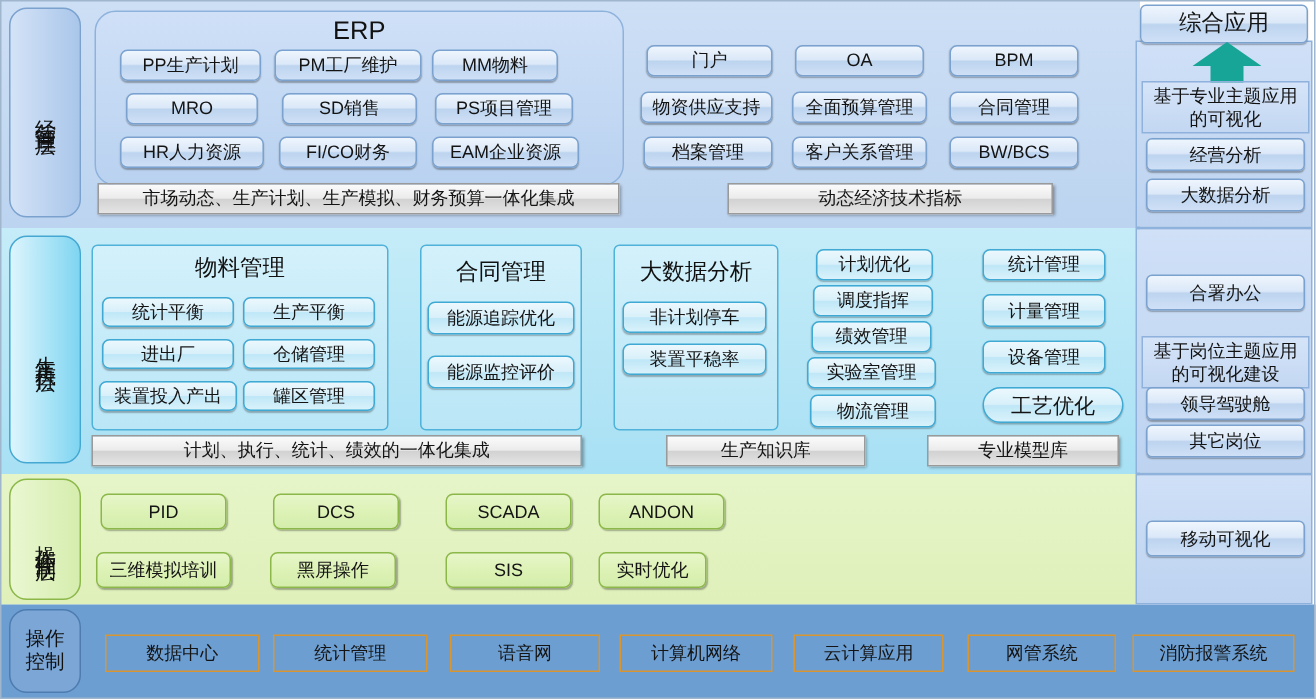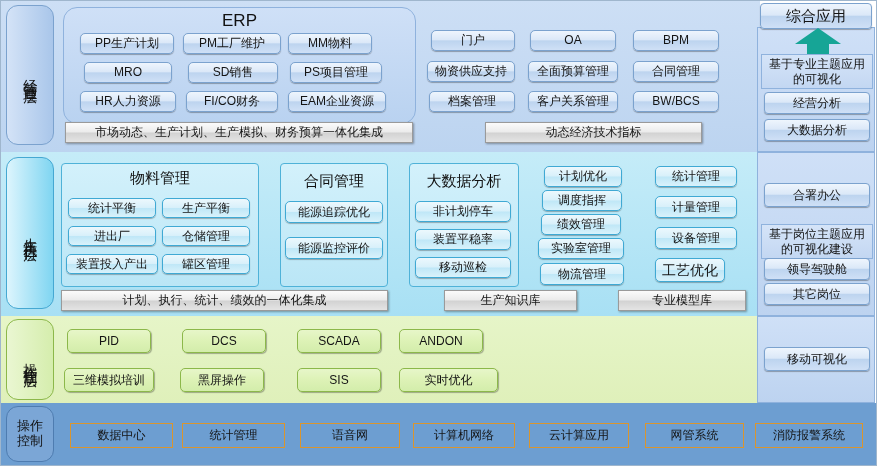--- a/index.html
+++ b/index.html
@@ -242,23 +242,20 @@
 
   <div class="group group-cyan" style="left:409px;top:163px;width:110px;height:124px;">
     <div class="group-title" style="top:8px;">大数据分析</div>
   </div>
   <div class="pill cyan-pill" style="left:415px;top:201px;width:96px;height:21px;">
     <span>非计划停车</span>
     </div>
   <div class="pill cyan-pill" style="left:415px;top:229px;width:96px;height:21px;">
     <span>装置平稳率</span>
     </div>
-  <div class="pill cyan-pill" style="left:415px;top:257px;width:96px;height:21px;">
-    <span>移动巡检</span>
-    </div>
 
   <div class="pill cyan-pill" style="left:544px;top:166px;width:78px;height:21px;">
     <span>计划优化</span>
     </div>
   <div class="pill cyan-pill" style="left:542px;top:190px;width:80px;height:21px;">
     <span>调度指挥</span>
     </div>
   <div class="pill cyan-pill" style="left:541px;top:214px;width:80px;height:21px;">
     <span>绩效管理</span>
     </div>
@@ -271,21 +268,21 @@
 
   <div class="pill cyan-pill" style="left:655px;top:166px;width:82px;height:21px;">
     <span>统计管理</span>
     </div>
   <div class="pill cyan-pill" style="left:655px;top:196px;width:82px;height:22px;">
     <span>计量管理</span>
     </div>
   <div class="pill cyan-pill" style="left:655px;top:227px;width:82px;height:22px;">
     <span>设备管理</span>
     </div>
-  <div class="pill cyan-pill" style="left:655px;top:258px;width:70px;height:24px;">
+  <div class="pill cyan-pill" style="left:655px;top:258px;width:94px;height:24px;border-radius:12px;">
     <span style="font-size:14px;">工艺优化</span>
     </div>
 
   <div class="pill gray-bar" style="left:61px;top:290px;width:327px;height:21px;">
     <span>计划、执行、统计、绩效的一体化集成</span>
     </div>
   <div class="pill gray-bar" style="left:444px;top:290px;width:133px;height:21px;">
     <span>生产知识库</span>
     </div>
   <div class="pill gray-bar" style="left:618px;top:290px;width:128px;height:21px;">
@@ -307,21 +304,21 @@
 
   <div class="pill green-pill" style="left:64px;top:368px;width:90px;height:24px;">
     <span>三维模拟培训</span>
     </div>
   <div class="pill green-pill" style="left:180px;top:368px;width:84px;height:24px;">
     <span>黑屏操作</span>
     </div>
   <div class="pill green-pill" style="left:297px;top:368px;width:84px;height:24px;">
     <span>SIS</span>
     </div>
-  <div class="pill green-pill" style="left:399px;top:368px;width:99px;height:24px;">
+  <div class="pill green-pill" style="left:399px;top:368px;width:72px;height:24px;">
     <span>实时优化</span>
     </div>
 
   <div class="pill orange-pill" style="left:70px;top:423px;width:103px;height:25px;border-radius:0;">
     <span>数据中心</span>
     </div>
   <div class="pill orange-pill" style="left:182px;top:423px;width:103px;height:25px;border-radius:0;">
     <span>统计管理</span>
     </div>
   <div class="pill orange-pill" style="left:300px;top:423px;width:100px;height:25px;border-radius:0;">

